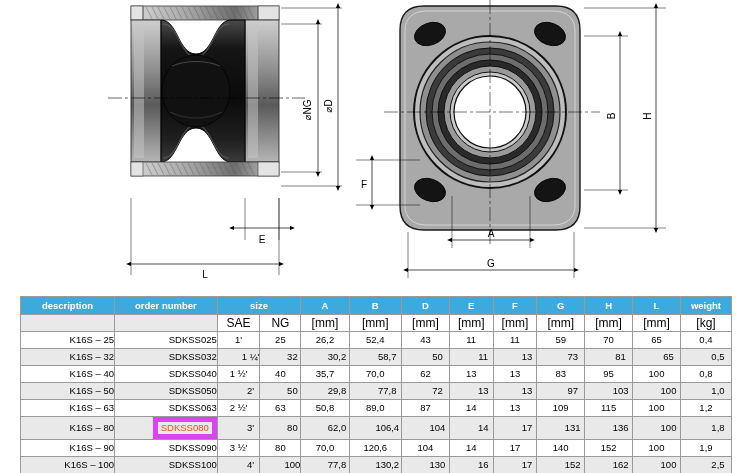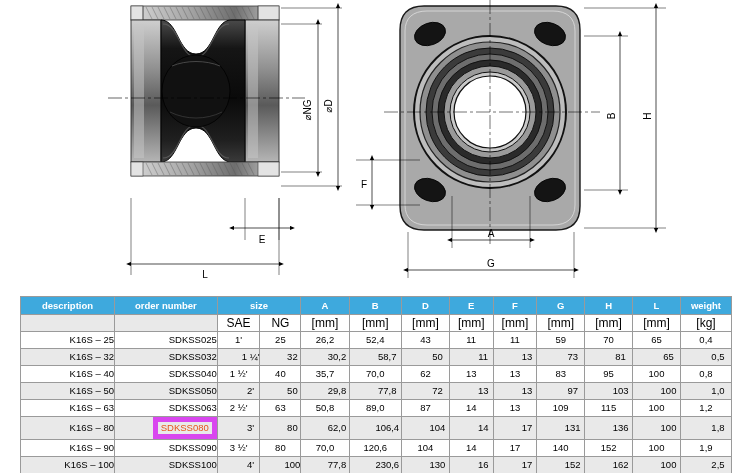--- a/index.html
+++ b/index.html
@@ -411,21 +411,21 @@
           <td>100</td>
           <td>1,9</td>
         </tr>
 
         <tr class="alt">
           <td class="desc">K16S – 100</td>
           <td class="ord">SDKSS100</td>
           <td>4'</td>
           <td>100</td>
           <td>77,8</td>
-          <td>230,6</td>
+          <td>130,2</td>
           <td>130</td>
           <td>16</td>
           <td>17</td>
           <td>152</td>
           <td>162</td>
           <td>100</td>
           <td>2,5</td>
         </tr>
 
         <tr>

